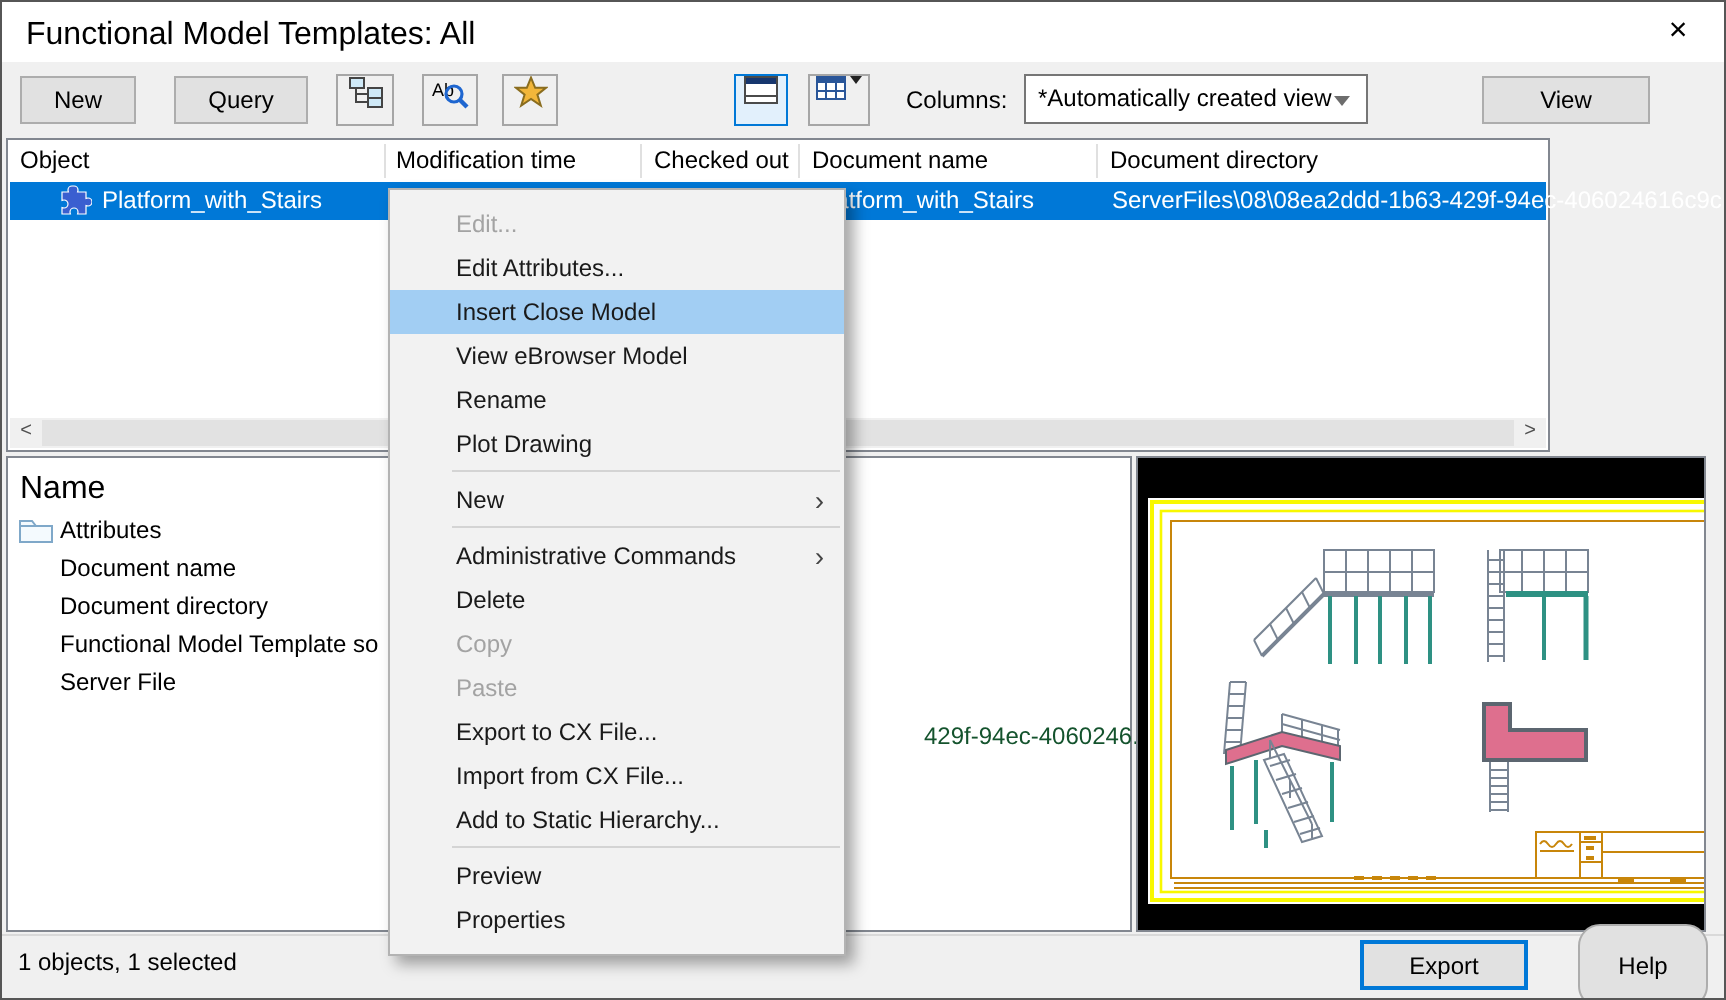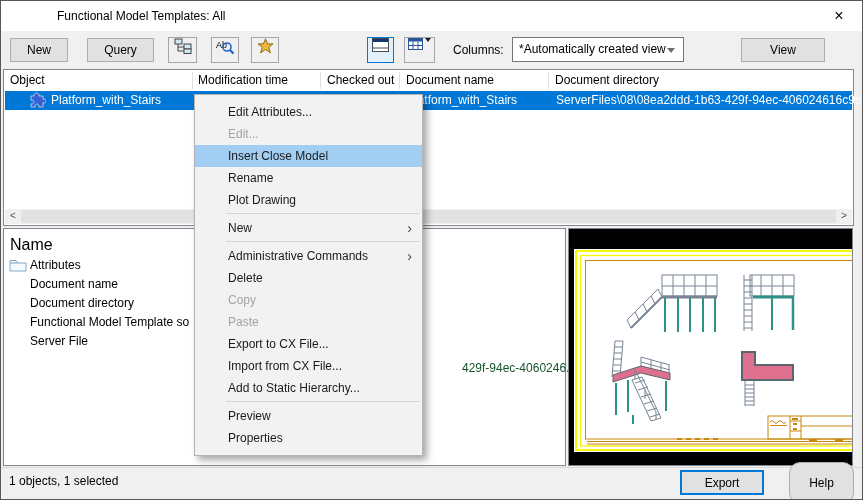--- a/index.html
+++ b/index.html
@@ -4,39 +4,39 @@
 <style>
   * { margin:0; padding:0; box-sizing:border-box; }
   html,body { background:#ffffff; }
   .dialog {
     position:relative; width:863px; height:500px;
     background:#f0f0f0; border:1px solid #565656; overflow:hidden;
     font-family:"Liberation Sans", sans-serif; font-size:12px; color:#000;
   }
   
   .titlebar { position:absolute; left:0; top:0; right:0; height:30px; background:#ffffff; }
-  .title { position:absolute; left:12px; top:8px; font-size:12px; white-space:nowrap;margin-left:44px; }
+  .title { position:absolute; left:12px; top:8px; font-size:16px; white-space:nowrap; }
   .close-btn { position:absolute; right:12px; top:4px; width:22px; height:22px;
     text-align:center; line-height:22px; font-size:16px; color:#000; }
   
   .push-btn { position:absolute; display:flex; align-items:center; justify-content:center;
     background:#e1e1e1; border:1px solid #adadad; font-size:12px; }
   .icon-btn { position:absolute; top:36px; height:26px; display:flex; align-items:flex-start;
     justify-content:center; background:#f0f0f0; border:1px solid #a6a6a6; }
   .icon-btn.checked { border:1px solid #0078d7; background:#e2f0fc; }
   .tb-label { position:absolute; font-size:12px; }
   .combo { position:absolute; left:511px; top:36px; width:172px; height:25px;
     background:#fff; border:1px solid #767676; }
   .combo-text { position:absolute; left:6px; top:4px; width:176px; overflow:hidden;
     white-space:nowrap; font-size:12px; }
   .combo-caret { position:absolute; right:8px; top:10px; width:0; height:0;
     border-left:4px solid transparent; border-right:4px solid transparent;
     border-top:5px solid #6d6d6d; }
   
-  .list { position:absolute; left:2px; top:68px; width:851px; height:157px;
+  .list { position:absolute; left:2px; top:68px; width:772px; height:157px;
     background:#fff; border:1px solid #828790; }
   .hdr-cell { position:absolute; top:3px; font-size:12px; white-space:nowrap; }
   .hdr-div { position:absolute; top:2px; width:1px; height:17px; background:#e0e0e0; }
   .list-row { position:absolute; left:1px; right:1px; top:21px; height:19px;
     background:#0078d7; color:#fff; }
   .cell { position:absolute; top:2px; white-space:nowrap; font-size:12px; }
   .hscroll { position:absolute; left:1px; right:1px; bottom:1px; height:15px; background:#f0f0f0; }
   .hs-arrow { position:absolute; top:0; width:16px; height:15px; text-align:center;
     line-height:14px; font-size:10px; color:#505050; }
   .hs-thumb { position:absolute; left:16px; right:16px; top:1px; height:13px; background:#e2e2e2; }
@@ -306,26 +306,28 @@
       </g>
     </svg>
   </div>
 
   <div class="status-divider"></div>
   <div class="status-text">1 objects, 1 selected</div>
   <div class="push-btn default-btn" style="left:679px;top:469px;width:84px;height:25px;">Export</div>
   <div class="push-btn" style="left:788px;top:461px;width:65px;height:42px;border-radius:11px;">Help</div>
 
   <div class="menu">
-    <div class="menu-item">
-      <span>Edit Attributes...</span></div>
     <div class="menu-item disabled">
       <span>Edit...</span></div>
+    <div class="menu-item">
+      <span>Edit Attributes...</span></div>
     <div class="menu-item hl">
       <span>Insert Close Model</span></div>
+    <div class="menu-item">
+      <span>View eBrowser Model</span></div>
     <div class="menu-item">
       <span>Rename</span></div>
     <div class="menu-item">
       <span>Plot Drawing</span></div>
     <div class="menu-sep"></div>
     <div class="menu-item">
       <span>New</span>
       <span class="mi-arrow">›</span></div>
     <div class="menu-sep"></div>
     <div class="menu-item">

